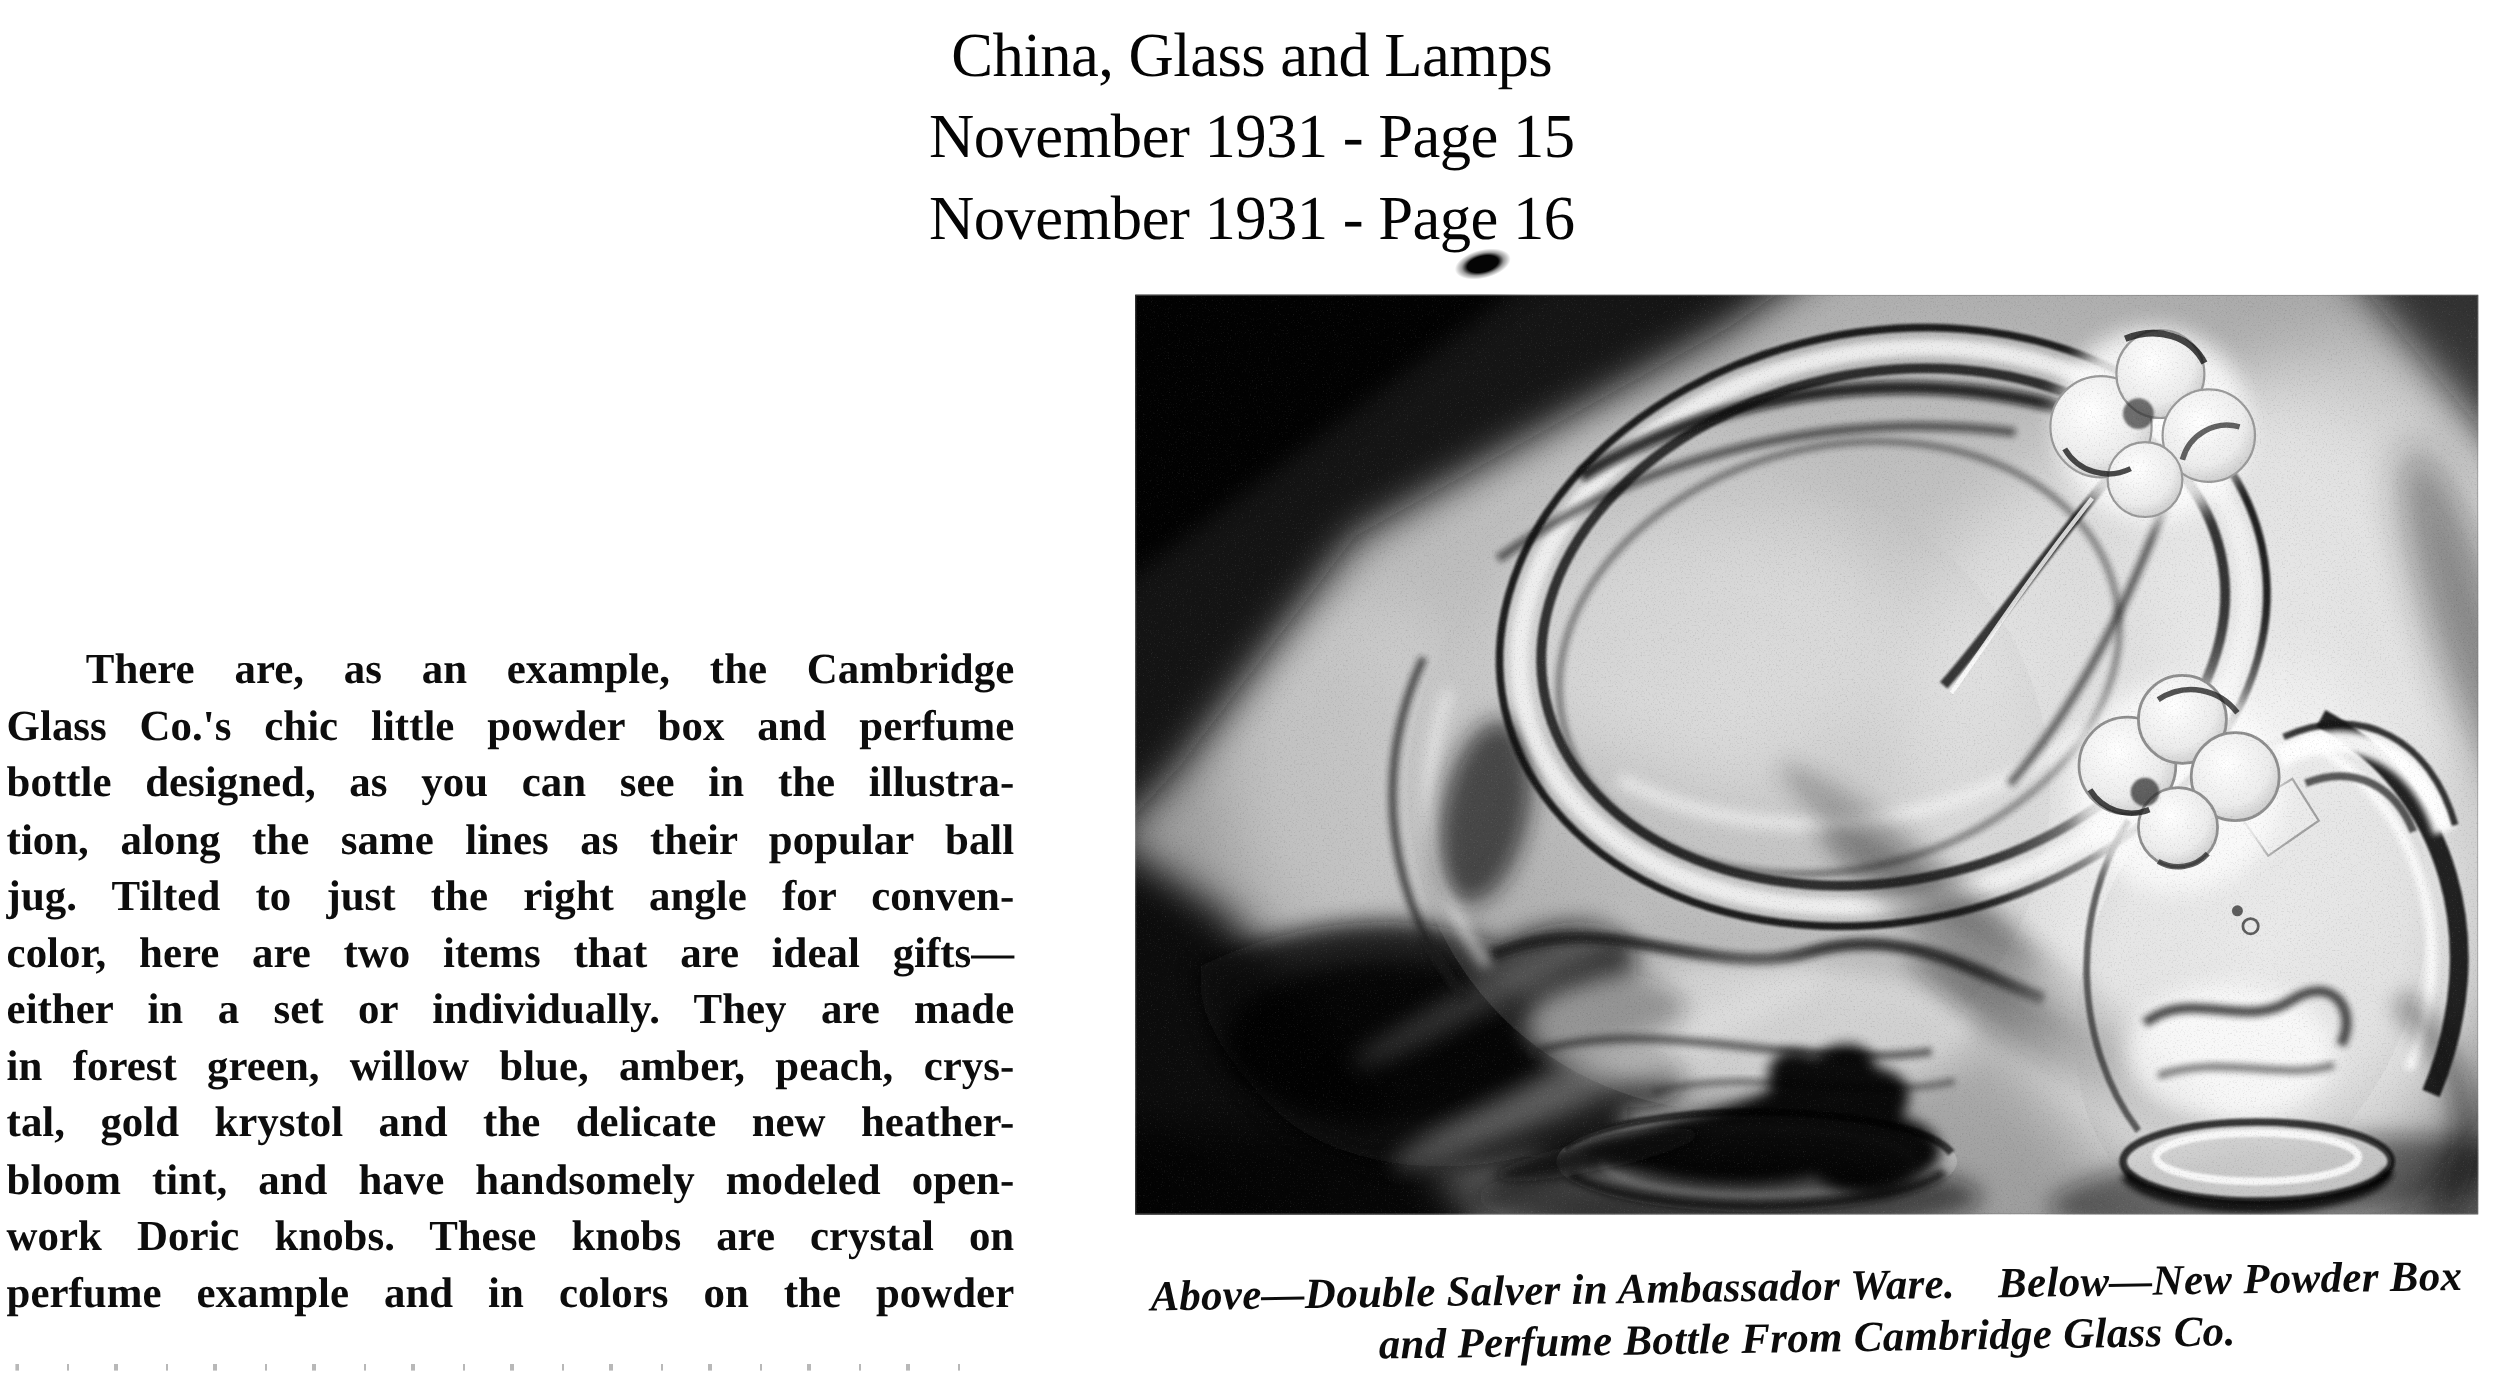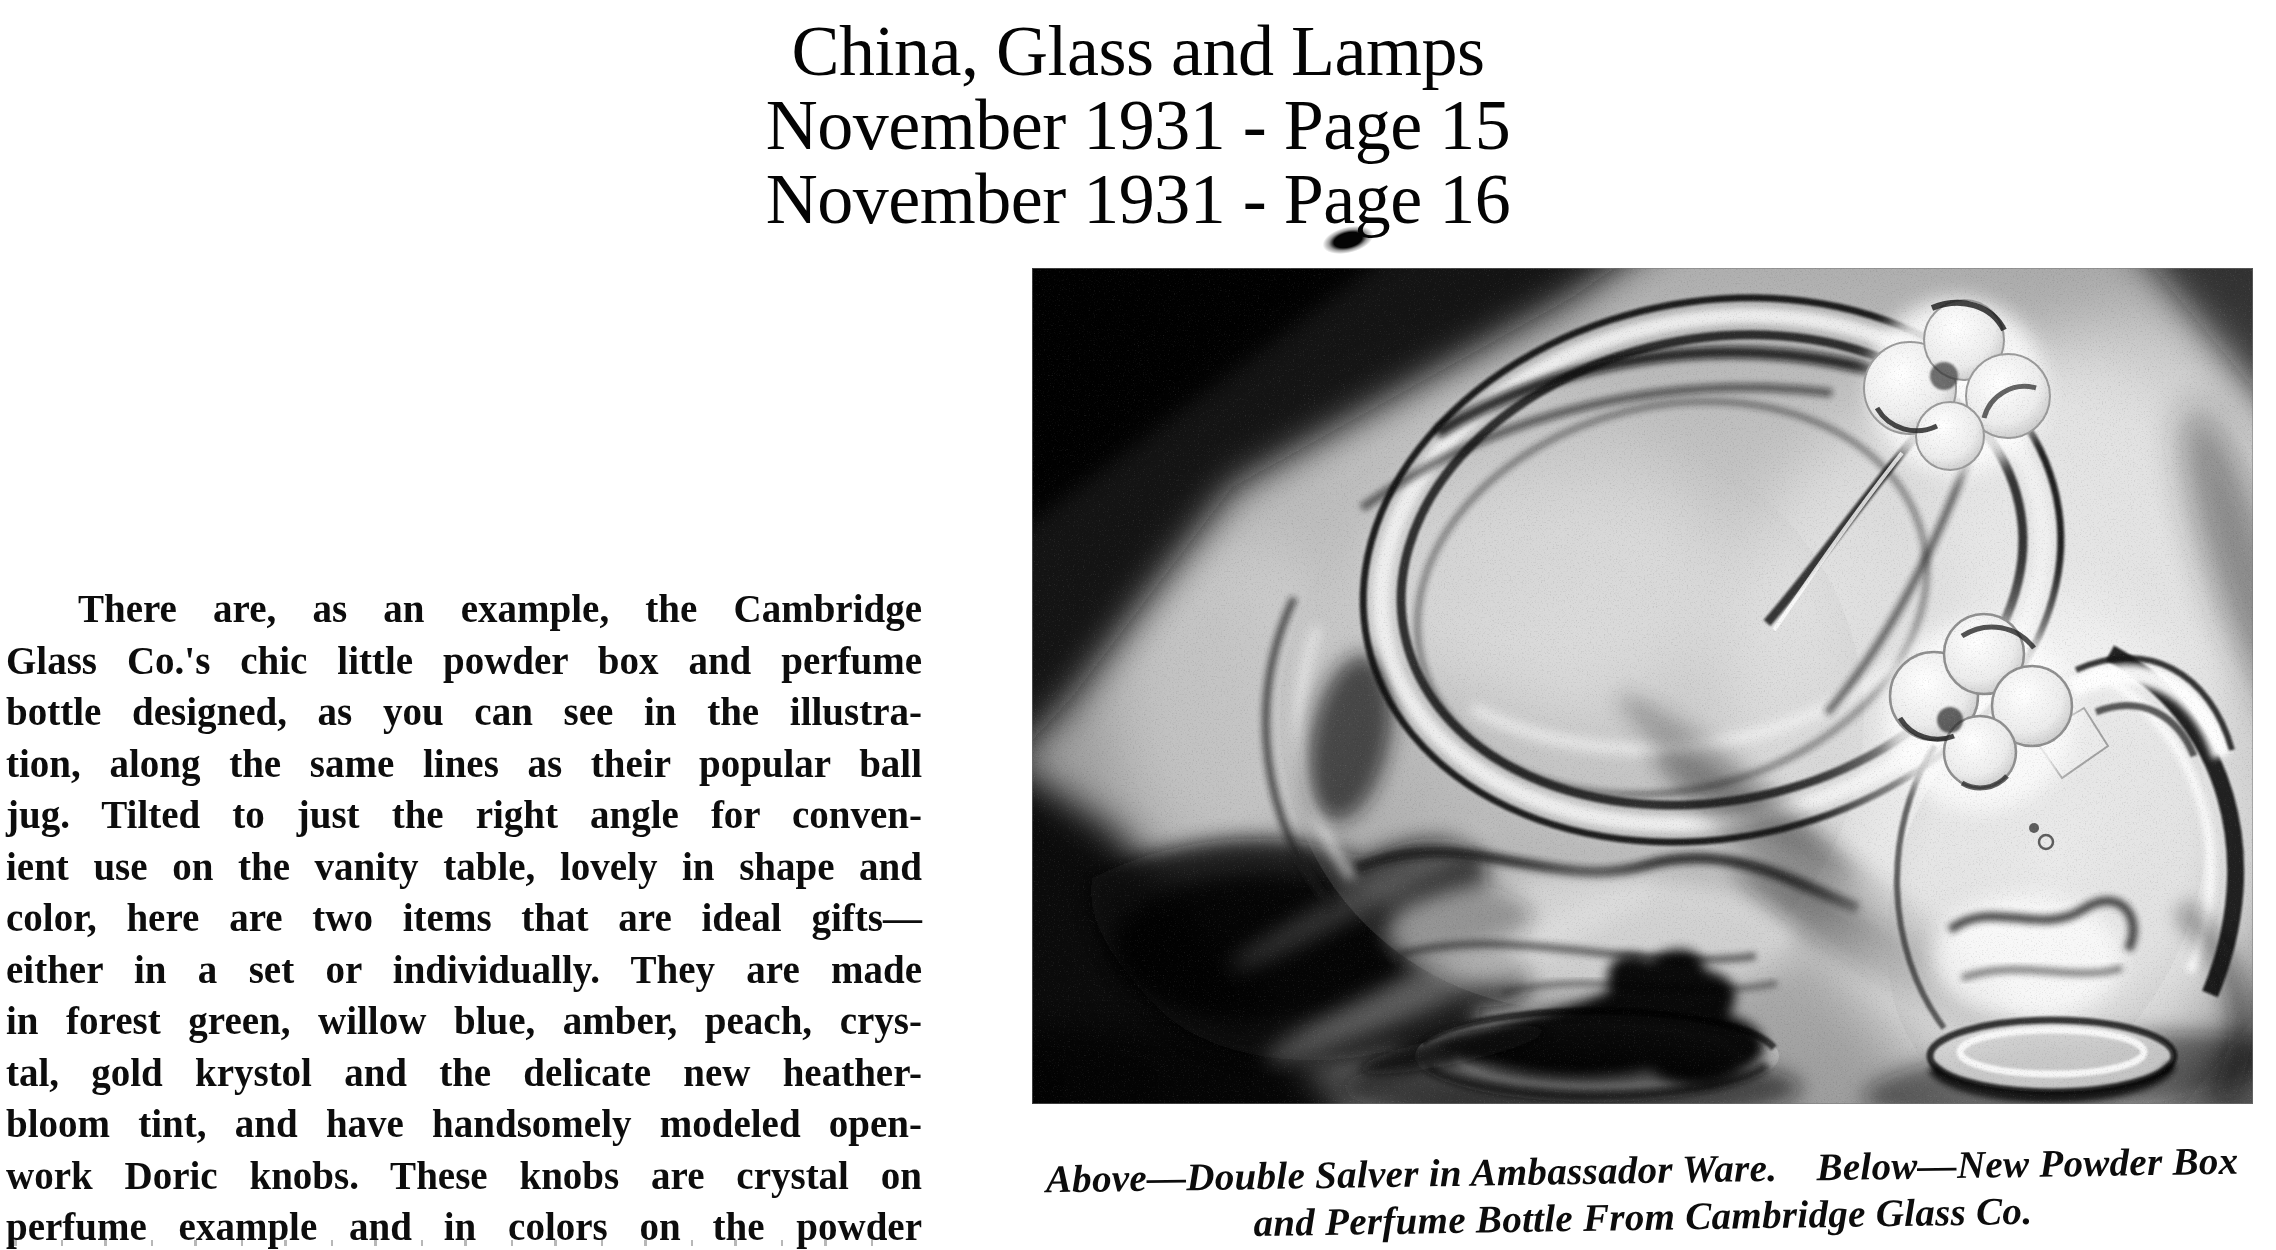--- a/index.html
+++ b/index.html
@@ -4,21 +4,21 @@
 <style>
   html,body{margin:0;padding:0;}
   body{
     width:2276px;height:1250px;position:relative;overflow:hidden;
     background:#ffffff;color:#0b0b0b;
     font-family:"Liberation Serif", serif;
   }
   
   .masthead{
     position:absolute;top:14px;left:0;width:100%;
-    text-align:center;font-size:72px;line-height:74px;
+    text-align:center;font-size:57px;line-height:74px;
     letter-spacing:-0.5px;color:#040404;font-weight:400;
   }
   
   .column{
     position:absolute;left:6px;top:556px;width:916px;
     font-size:39px;line-height:51.5px;font-weight:700;color:#0d0d0d;margin-top:27px;
   }
   .tline{text-align:justify;text-align-last:justify;}
   .tline.indent{text-indent:72px;}
   .specks{
@@ -47,21 +47,20 @@
   <div>November 1931 - Page 15</div>
   <div>November 1931 - Page 16</div>
 </header>
 
 <article class="column">
   <div class="tline indent">There are, as an example, the Cambridge</div>
   <div class="tline">Glass Co.'s chic little powder box and perfume</div>
   <div class="tline">bottle designed, as you can see in the illustra-</div>
   <div class="tline">tion, along the same lines as their popular ball</div>
   <div class="tline">jug.  Tilted to just the right angle for conven-</div>
-  <div class="tline">ient use on the vanity table, lovely in shape and</div>
   <div class="tline">color, here are two items that are ideal gifts—</div>
   <div class="tline">either in a set or individually.  They are made</div>
   <div class="tline">in forest green, willow blue, amber, peach, crys-</div>
   <div class="tline">tal, gold krystol and the delicate new heather-</div>
   <div class="tline">bloom tint, and have handsomely modeled open-</div>
   <div class="tline">work Doric knobs.  These knobs are crystal on</div>
   <div class="tline">perfume example and in colors on the powder</div>
 </article>
 <div class="specks"></div>
 <div class="smudge"></div>

